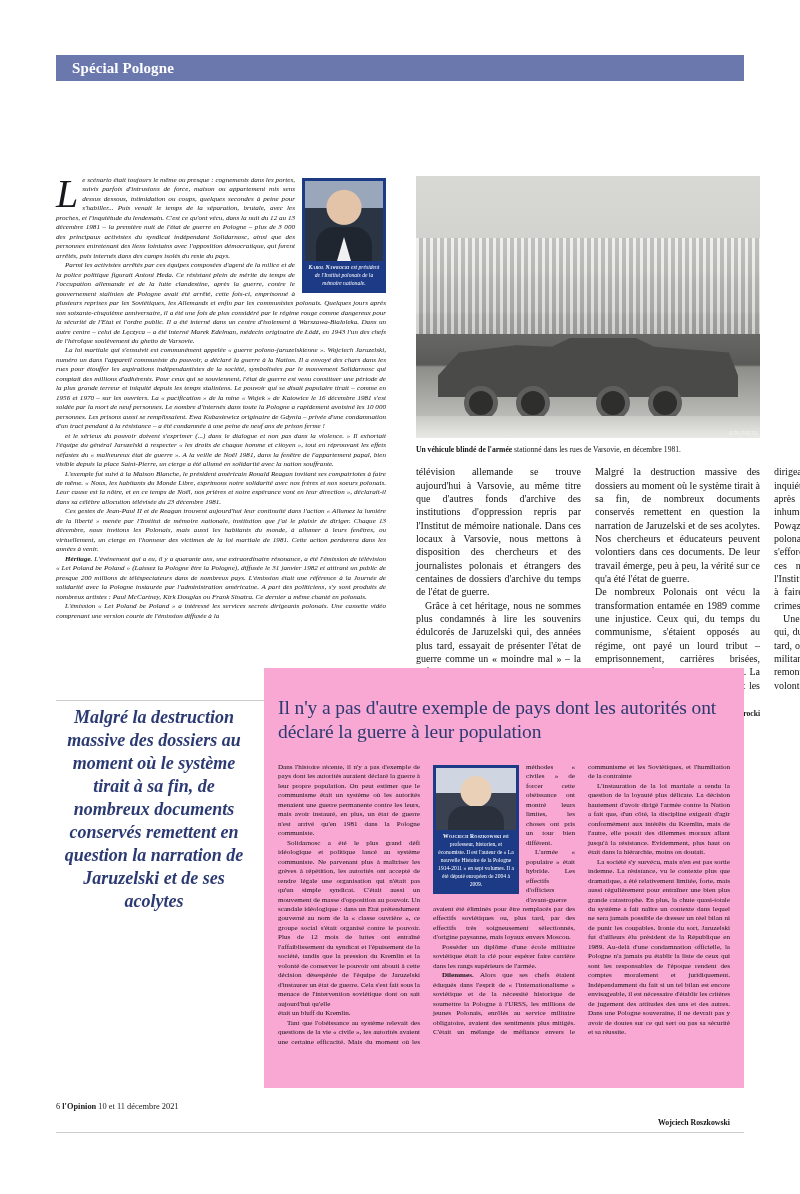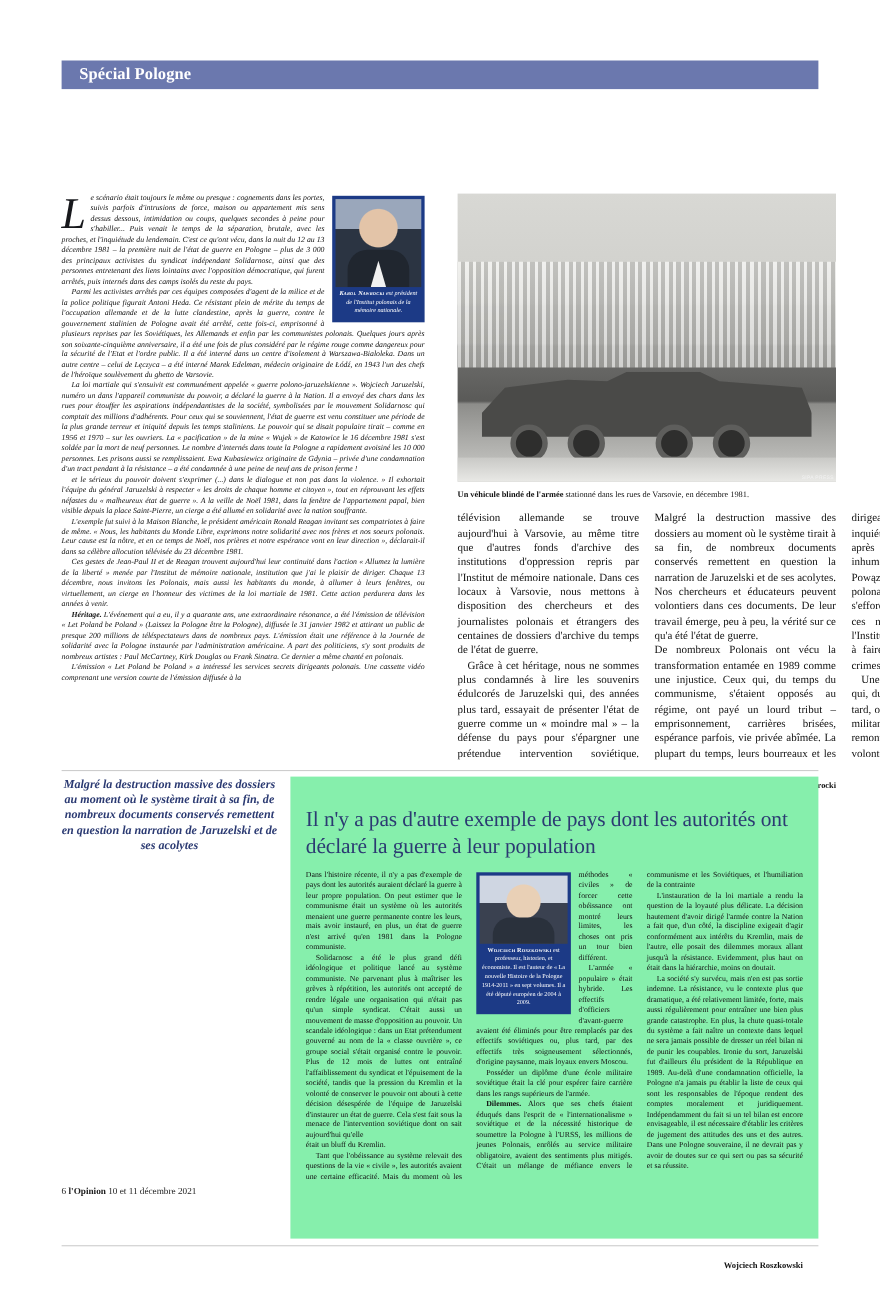--- a/index.html
+++ b/index.html
@@ -119,41 +119,41 @@
     color:#fff; font-size:5.6px; line-height:1.42; text-align:center;
     padding:3px 1px 0 1px; text-indent:0;
   }
   .authorbox1 .cap .nm { font-variant: small-caps; font-weight:bold; letter-spacing:.2px; }
 
   
   .pullquote {
     position: absolute; left: 56px; top: 706px; width: 196px;
     text-align: center;
     font-style: italic; font-weight: bold;
-    font-size: 11px; line-height: 1.28;
+    font-size: 18px; line-height: 1.28;
     color: #2b3a72;
   }
 
   
   .hr-top { position:absolute; left:56px; top:700px; width:688px; height:1px; background:#cdcdcd; }
 
   
   .art2 {
-    position: absolute; left: 264px; top: 706px; width: 480px; height: 420px;
-    background: #86efac;
+    position: absolute; left: 264px; top: 668px; width: 480px; height: 420px;
+    background: #f9a8d4;
     padding: 12px 14px 10px 14px;
   }
   .art2-headline {
     font-size: 19.5px; line-height: 1.2; color:#2b3a72; font-weight: normal;
     margin-bottom: 10px; letter-spacing:-.1px;
   }
   .art2-cols {
     column-count: 3; column-gap: 13px;
     font-size: 7.1px; line-height: 1.335; text-align: justify; hyphens:auto;
-    height: 352px; color:#111;
+    height: 352px; color:#111;margin-top:20px;
   }
   .art2 .sig { text-align:right; font-weight:bold; font-size:7.8px; margin-top:3px; }
 
   .authorbox2 {
     float: left; width: 86px; margin: 2px 7px 4px 0;
     background: #1c3a86; padding: 3px 3px 5px 3px;
   }
   .authorbox2 .ph {
     width: 80px; height: 62px;
     background:
@@ -167,21 +167,21 @@
   }
   .authorbox2 .cap {
     color:#fff; font-size:5.6px; line-height:1.42; text-align:center;
     padding:3px 1px 0 1px; text-indent:0;
   }
   .authorbox2 .cap .nm { font-variant: small-caps; font-weight:bold; letter-spacing:.2px; }
 
   
   .hr-bot { position:absolute; left:56px; top:1132px; width:688px; height:1px; background:#cdcdcd; }
   .footer {
-    position:absolute; left:56px; top:1078px; width:688px;
+    position:absolute; left:56px; top:1102px; width:688px;
     font-size: 8.4px; color:#222;
   }
   .footer .brand { font-weight:bold; }
 </style>
 </head>
 <body>
 
 <div class="page">
 
   <div class="kicker-bar">

